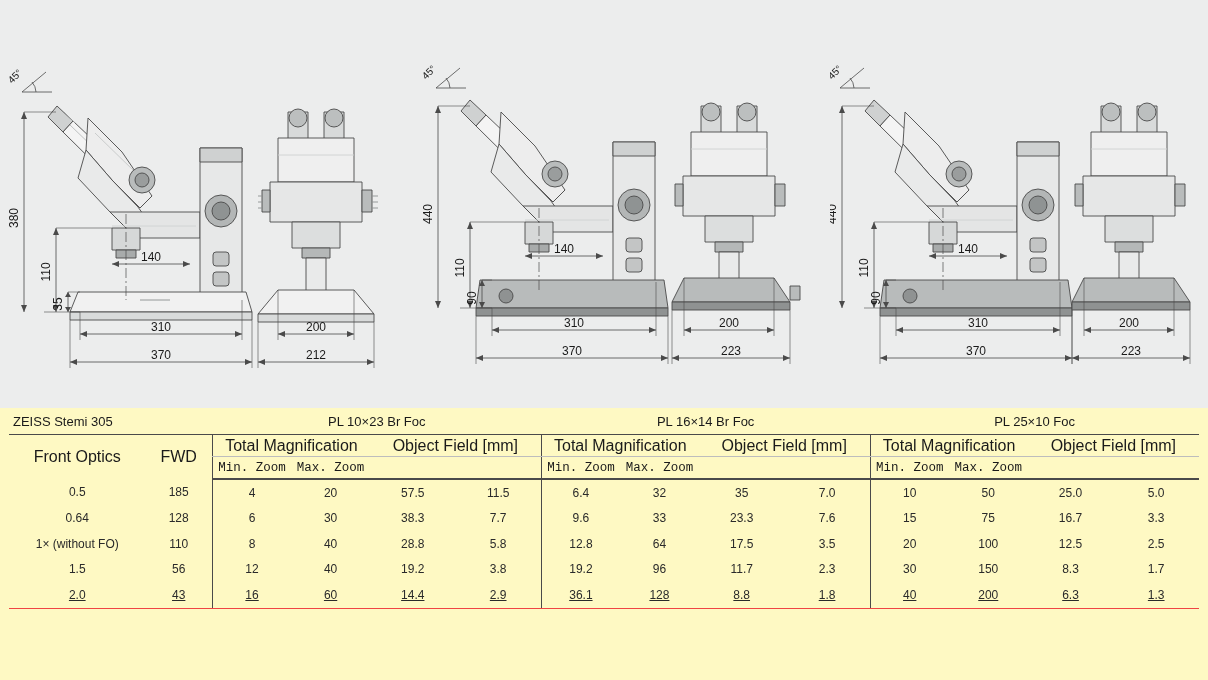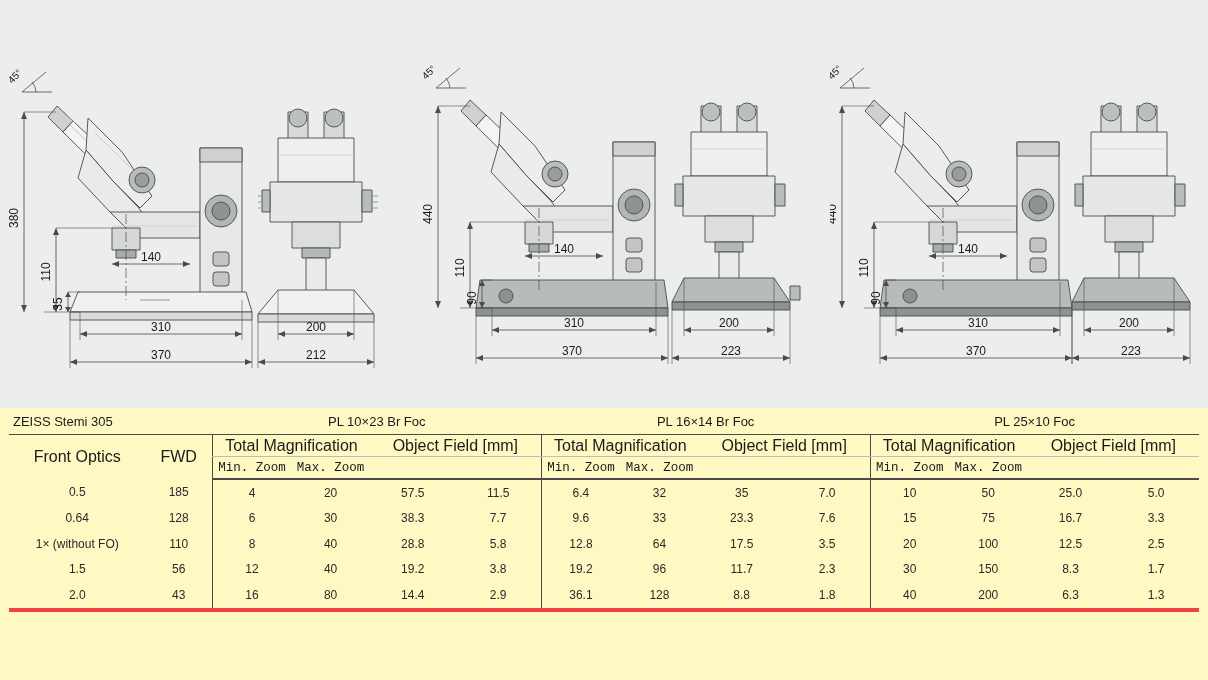--- a/index.html
+++ b/index.html
@@ -79,21 +79,21 @@
   .data-row td {
     height: 25.5px;
     font-size: 12px;
     color: #2a2a2a;
   }
   .data-row td.first-col { color: #2a2a2a; text-align: center; }
   .sep-v {
     border-left: 1px solid #4a4a4a;
     margin-top: 16px;
   }
-  .last-line td { border-bottom: 4px solid #ef4444; }
+  .last-line td { border-bottom: 1px solid #ef4444; text-decoration: underline; }
   .grouphead-line { border-bottom: 1px solid #bdbdbd; }
 </style>
 </head>
 <body>
 
 <div id="diagrams">
 
   <div class="diagram-group dg-1">
     <svg class="svg-wrap" width="408" height="408" viewBox="0 0 408 408">
       <g stroke="#4a4a4a" fill="none" stroke-width="0.9">
@@ -548,21 +548,21 @@
       <td class="sep-v">30</td>
       <td>150</td>
       <td>8.3</td>
       <td>1.7</td>
     </tr>
 
     <tr class="data-row last-line">
       <td class="first-col">2.0</td>
       <td>43</td>
       <td class="sep-v">16</td>
-      <td>80</td>
+      <td>60</td>
       <td>14.4</td>
       <td>2.9</td>
       <td class="sep-v">36.1</td>
       <td>128</td>
       <td>8.8</td>
       <td>1.8</td>
       <td class="sep-v">40</td>
       <td>200</td>
       <td>6.3</td>
       <td>1.3</td>

